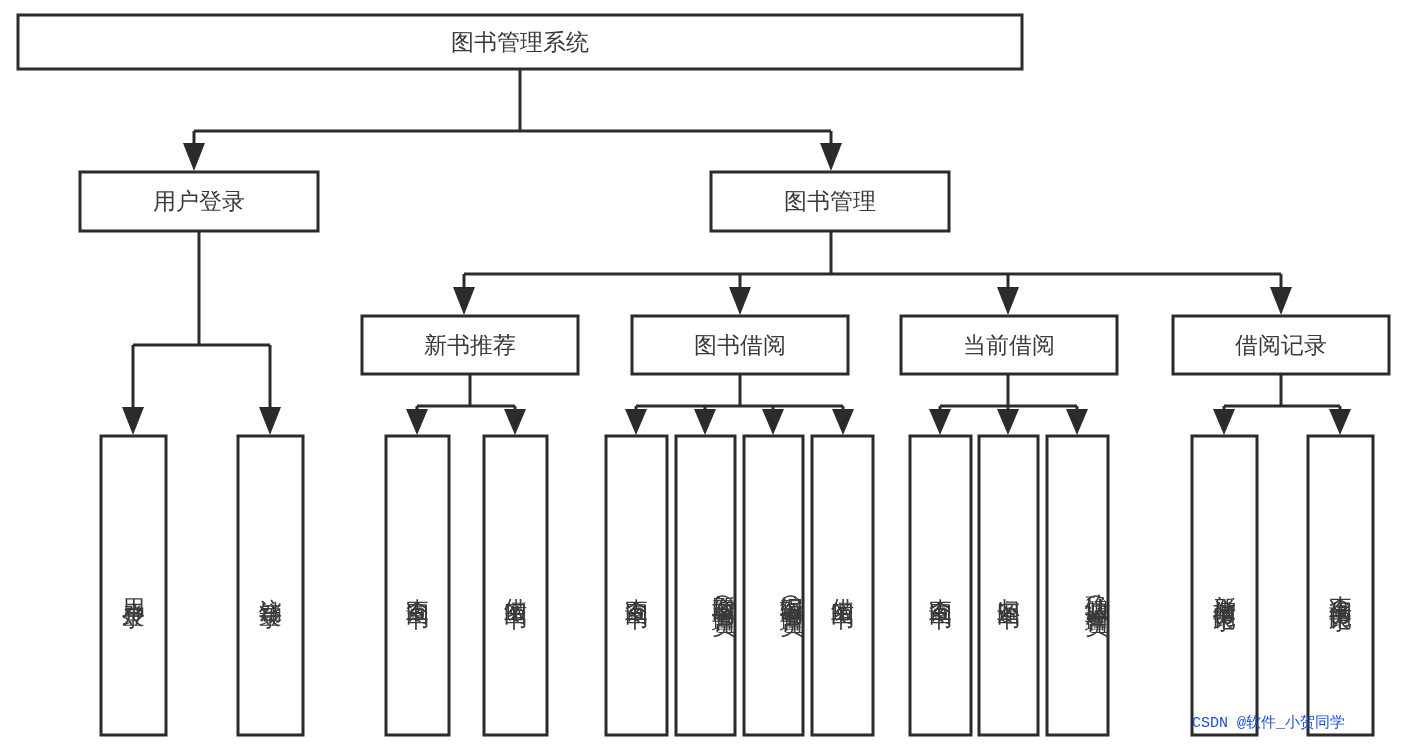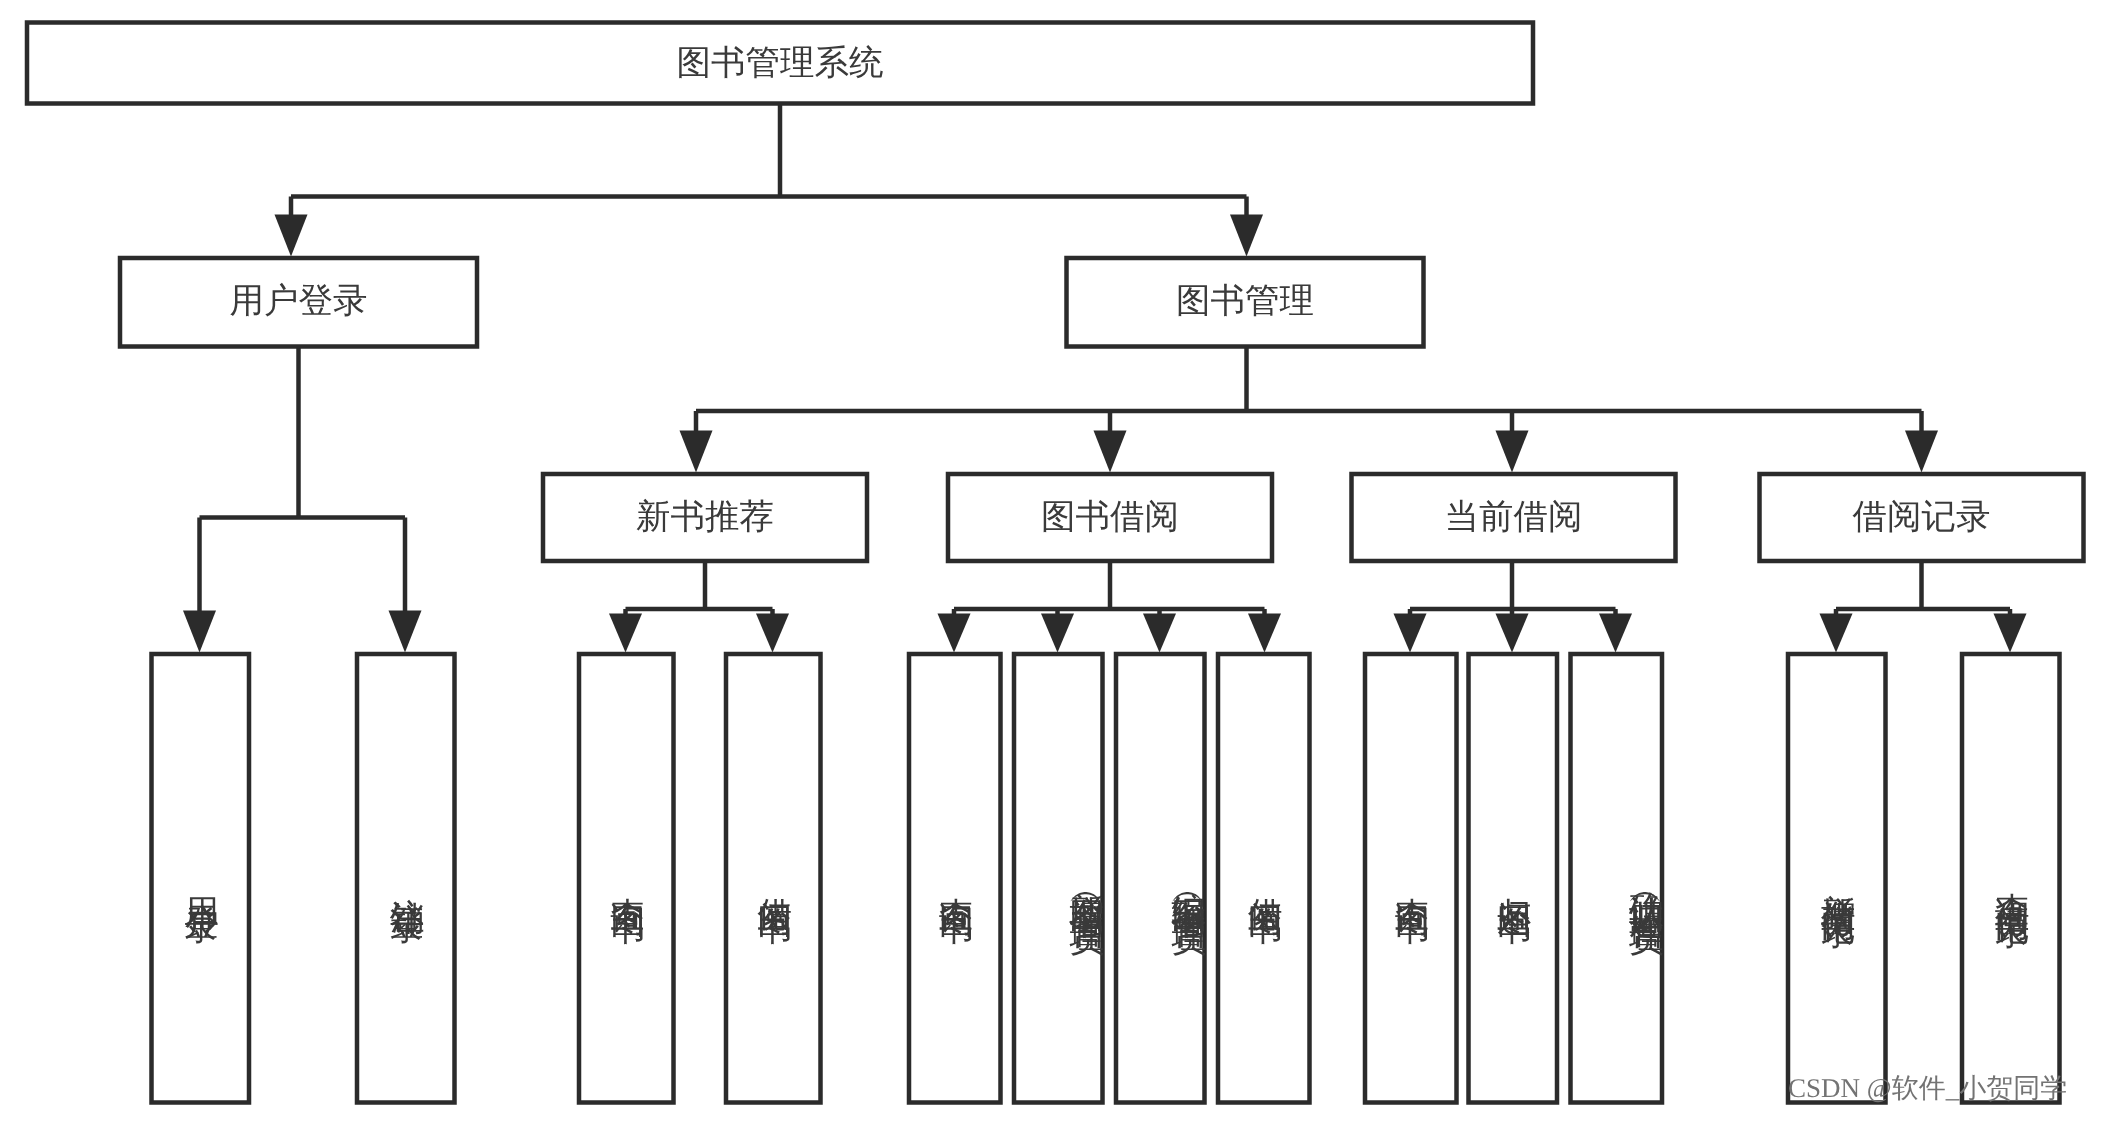--- a/index.html
+++ b/index.html
@@ -62,23 +62,23 @@
     line-height: 1;
     display: flex;
     align-items: center;
     justify-content: center;
     text-align: center;
     pointer-events: none;
     user-select: none;
   }
   .watermark {
     position: absolute;
-    font-family: Liberation Serif, serif;
-    font-size: 18px;
-    color: #737373;
+    font-family: Liberation Mono, monospace;
+    font-size: 15px;
+    color: #1d4ed8;
     white-space: nowrap;
     user-select: none;
   }
 </style>
 </head>
 <body>
 
 <div id="diagram-root">
 
   <svg class="diagram-canvas" viewBox="0 0 1405 747" xmlns="http://www.w3.org/2000/svg">

